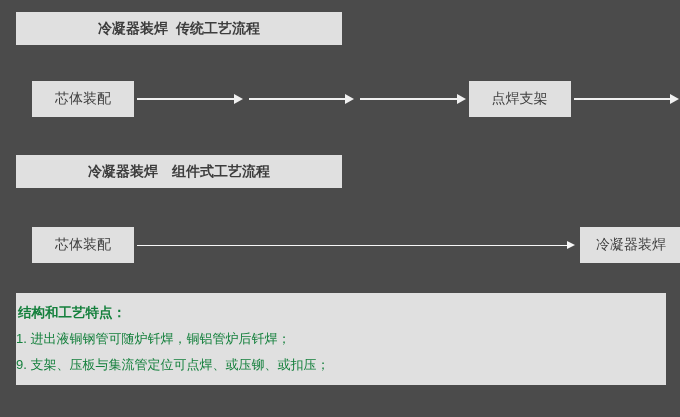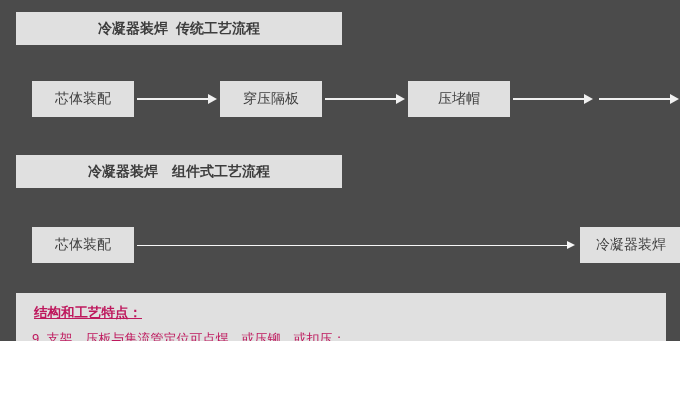--- a/index.html
+++ b/index.html
@@ -1,19 +1,19 @@
 <!DOCTYPE html>
 <html><head>
 <meta charset="utf-8">
 <style>
   html, body { margin: 0; padding: 0; }
   .canvas {
     position: relative;
     width: 680px;
-    height: 341px;
+    height: 417px;
     background: #4b4b4b;
     font-family: "Liberation Sans", "DejaVu Sans", sans-serif;
     overflow: hidden;
   }
   .title-box {
     position: absolute;
     left: 16px;
     width: 326px;
     height: 33px;
     background: #e0e0e0;
@@ -76,24 +76,23 @@
     margin-right: 2px;
   }
   .notes-box {
     position: absolute;
     left: 16px;
     top: 293px;
     width: 650px;
     height: 92px;
     background: #e0e0e0;
     box-sizing: border-box;
-    padding: 8px 16px;
-    color: #be185d;
+    padding: 8px 0;
+    color: #15803d;
     font-size: 13px;
-    text-decoration: underline;
   }
   .notes-heading {
     font-weight: bold;
     font-size: 13.5px;
     margin: 3px 0 8px 2px;
     white-space: pre;
   }
   .notes-item {
     margin: 0 0 8px 0;
     white-space: pre;
@@ -109,33 +108,30 @@
   </div>
 
   <div class="flow-row r1">
     <div class="step-box">
       <span>芯体装配</span>
     </div>
     <div class="arrow">
       <i class="line"></i>
       <i class="head"></i>
     </div>
-    <div class="step-box">
-      <span>穿压隔板</span>
+    <div class="arrow">
+      <i class="line"></i>
+      <i class="head"></i>
     </div>
     <div class="arrow">
       <i class="line"></i>
       <i class="head"></i>
     </div>
     <div class="step-box">
-      <span>压堵帽</span>
-    </div>
-    <div class="arrow">
-      <i class="line"></i>
-      <i class="head"></i>
+      <span>点焊支架</span>
     </div>
     <div class="arrow">
       <i class="line"></i>
       <i class="head"></i>
     </div>
   </div>
 
   <div class="title-box t2">
     <span>冷凝器装焊　组件式工艺流程</span>
   </div>
@@ -148,16 +144,17 @@
       <i class="line"></i>
       <i class="head"></i>
     </div>
     <div class="step-box">
       <span>冷凝器装焊</span>
     </div>
   </div>
 
   <div class="notes-box">
     <div class="notes-heading">结构和工艺特点：</div>
+    <div class="notes-item">1. 进出液铜钢管可随炉钎焊，铜铝管炉后钎焊；</div>
     <div class="notes-item">9. 支架、压板与集流管定位可点焊、或压铆、或扣压；</div>
   </div>
 
 </div>
 
 </body></html>

